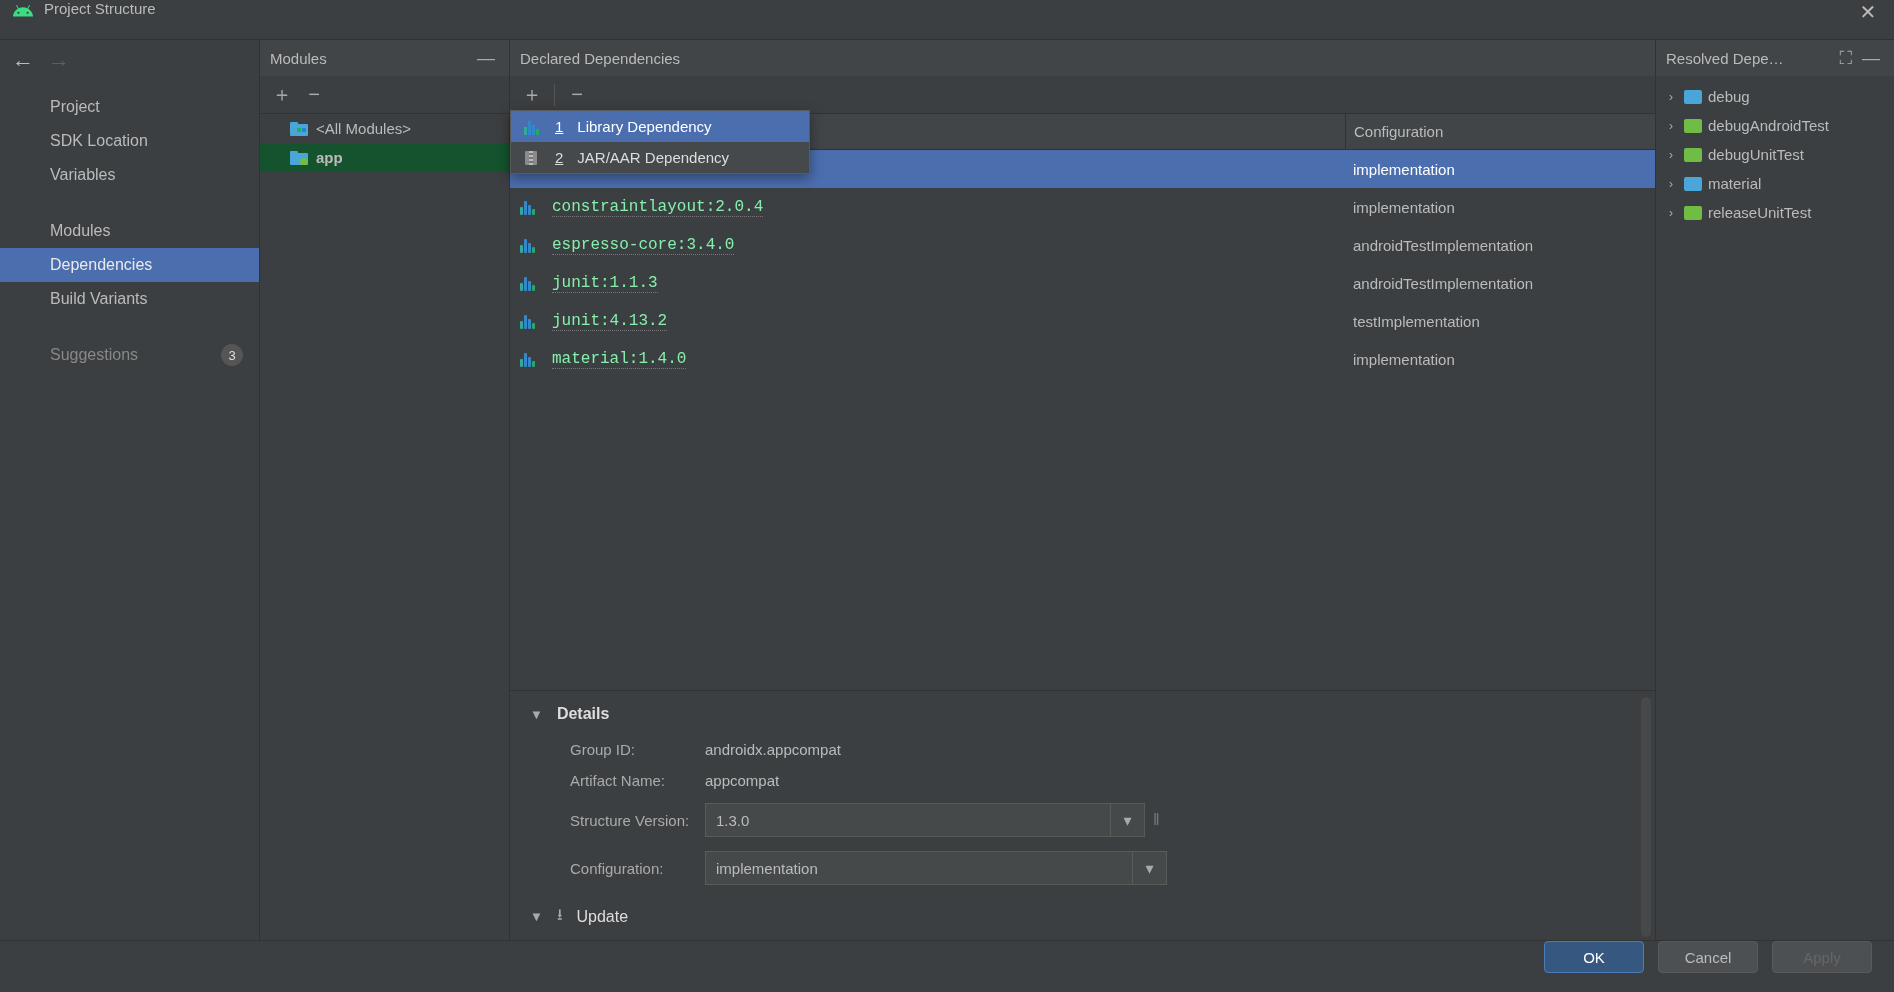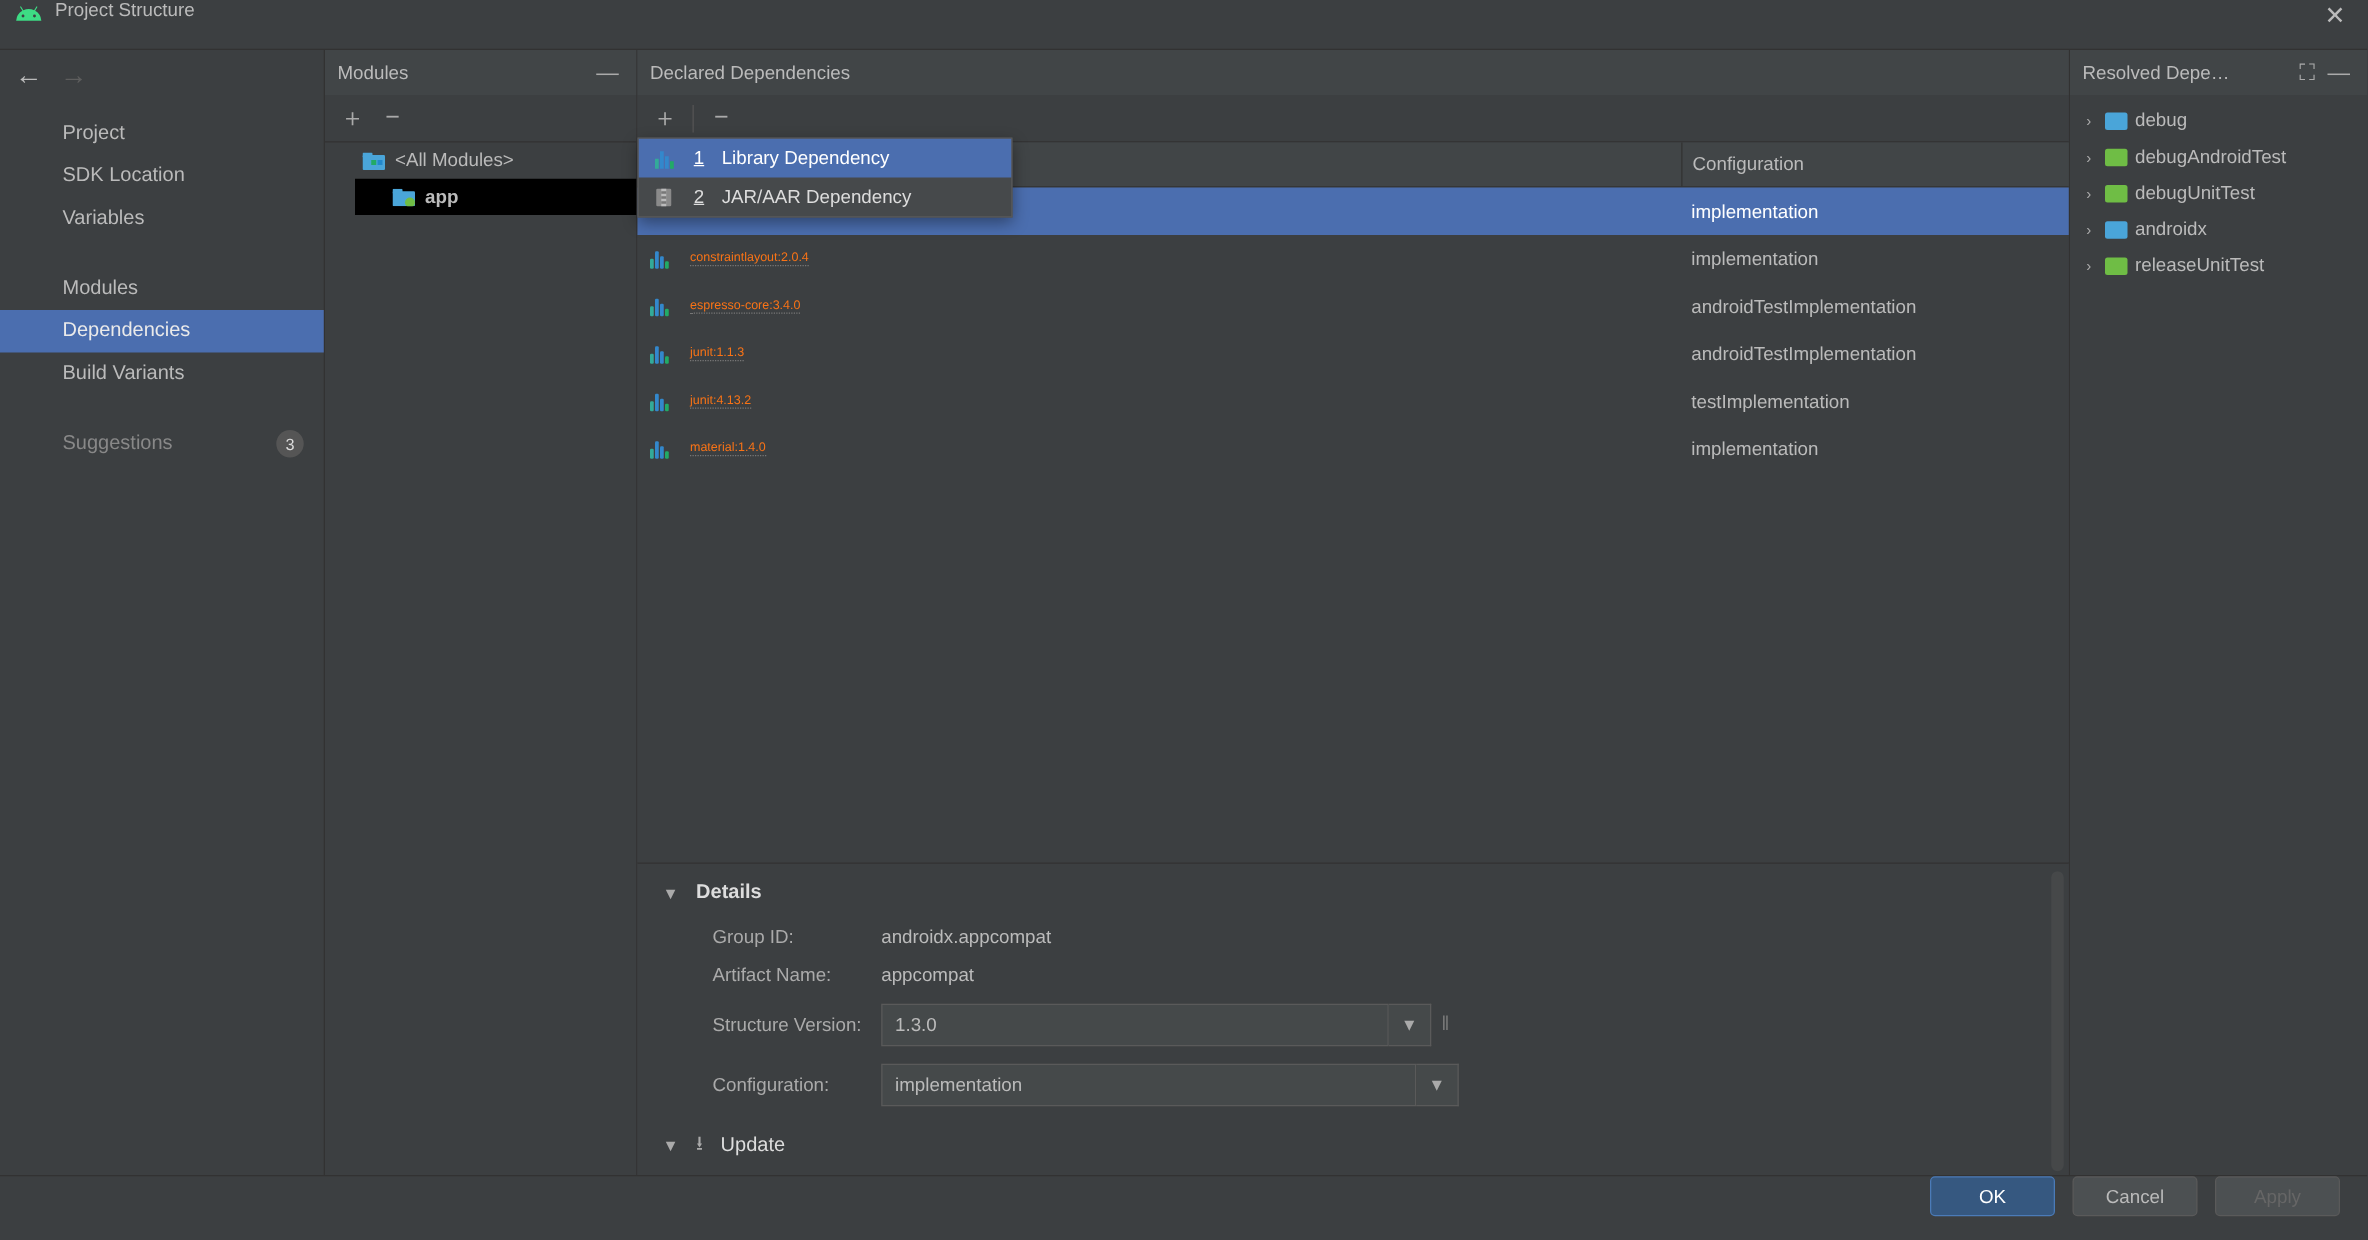--- a/index.html
+++ b/index.html
@@ -30,39 +30,39 @@
   
   .panel { display:flex; flex-direction:column; border-right:1px solid #323232; }
   .panel-header { height:36px; background:#414547; display:flex; align-items:center; padding: 0 10px; font-size:15px; color:#bbbbbb; }
   .panel-header .hdr-icon { margin-left:auto; color:#aaa; font-size:18px; padding:0 4px; cursor:pointer; }
   .toolbar { height:38px; display:flex; align-items:center; padding:0 6px; background:#3c3f41; border-bottom:1px solid #323232; }
   .toolbtn { width:32px; height:28px; display:flex; align-items:center; justify-content:center; color:#aaa; font-size:20px; cursor:pointer; }
 
   .modules-panel { width:250px; background:#3c3f41; }
   .modules-list { flex:1; }
   .module-row { display:flex; align-items:center; padding:6px 14px 6px 30px; gap:8px; cursor:pointer; }
-  .module-row.selected { background:#000000;margin-left:24px; }
+  .module-row.selected { background:#14532d; }
   .module-row .folder-icon { width:18px; height:14px; display:inline-block; }
   .module-row .label { color:#bbb; font-size:15px; }
   .module-row .label.bold { font-weight:600; }
 
   
   .deps-panel { flex:1; background:#3c3f41; display:flex; flex-direction:column; min-width:0; }
   .deps-table { flex:1; background:#3c3f41; position:relative; }
   .table-header { display:flex; background:#414547; height:36px; align-items:center; border-bottom:1px solid #323232; }
   .th-name { flex:1; padding-left:14px; color:#bbb; font-size:15px; }
   .th-conf { width:310px; padding-left:8px; color:#bbb; font-size:15px; border-left:1px solid #323232; height:100%; display:flex; align-items:center; }
   .dep-row { display:flex; height:38px; align-items:center; cursor:pointer; }
   .dep-row.selected { background:#4b6eaf; }
   .dep-name-cell { flex:1; display:flex; align-items:center; padding-left:10px; gap:10px; }
   .dep-conf-cell { width:310px; padding-left:8px; color:#bbb; font-size:15px; }
   .dep-row.selected .dep-conf-cell { color:#fff; }
   .lib-icon { width:22px; display:flex; align-items:center; gap:1px; }
   .lib-icon span { display:inline-block; width:3px; border-radius:1px; }
-  .dep-text { color:#f97316; font-size:10px; border-bottom:1px dotted #777; }
+  .dep-text { color:#86efac; font-size:16px; border-bottom:1px dotted #777;font-family:Liberation Mono, monospace; }
 
   
   .popup { position:absolute; top:0; left:0; width:300px; background:#46494b; border:1px solid #5a5a5a; z-index:50; box-shadow:0 4px 12px rgba(0,0,0,0.4); }
   .popup-item { display:flex; align-items:center; padding:7px 10px; gap:10px; font-size:15px; cursor:pointer; color:#ddd; }
   .popup-item.sel { background:#4b6eaf; color:#fff; }
   .popup-item .pnum { text-decoration:underline; margin-left:4px; margin-right:4px; }
   .popup-item .picon { width:20px; display:flex; align-items:center; justify-content:center; }
 
   
   .details-pane { background:#3c3f41; padding:14px 20px 10px 20px; border-top:1px solid #323232; }
@@ -343,21 +343,21 @@
         <span class="label">debugAndroidTest</span>
       </div>
       <div class="tree-row">
         <span class="exp">›</span>
         <span class="folder green"></span>
         <span class="label">debugUnitTest</span>
       </div>
       <div class="tree-row">
         <span class="exp">›</span>
         <span class="folder blue"></span>
-        <span class="label">androidx</span>
+        <span class="label">material</span>
       </div>
       <div class="tree-row">
         <span class="exp">›</span>
         <span class="folder green"></span>
         <span class="label">releaseUnitTest</span>
       </div>
     </div>
   </div>
 </div>
 

